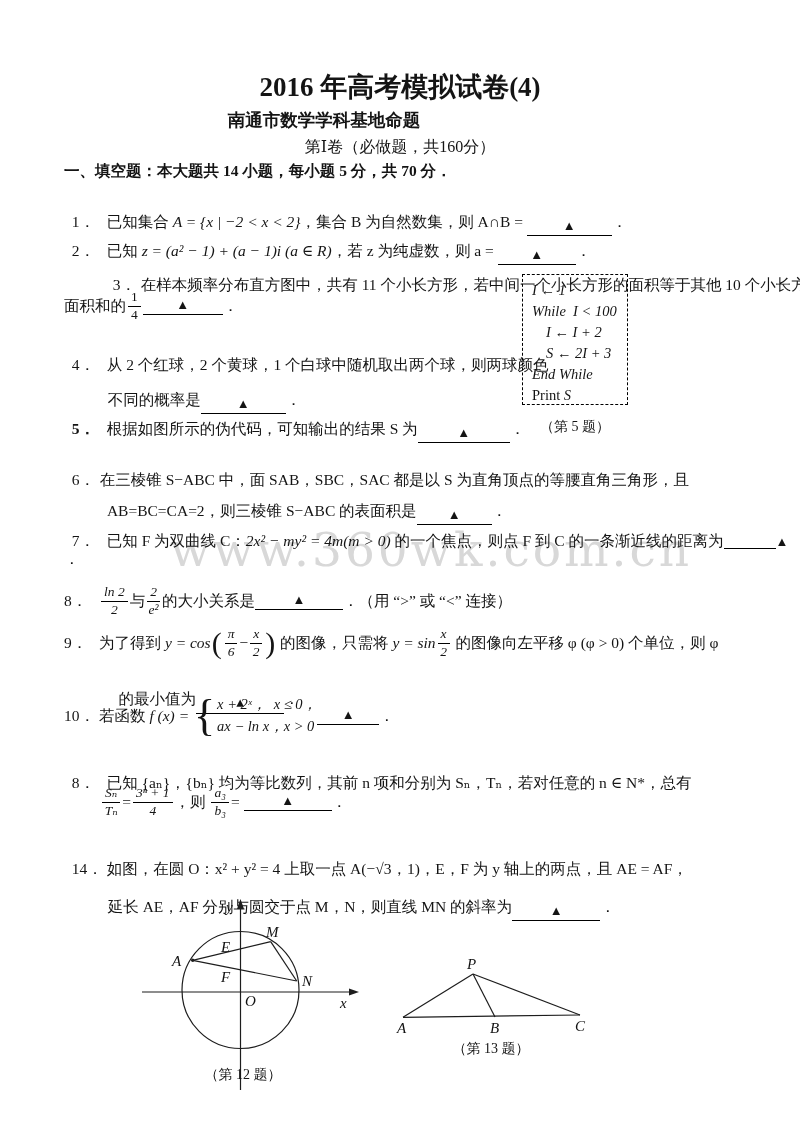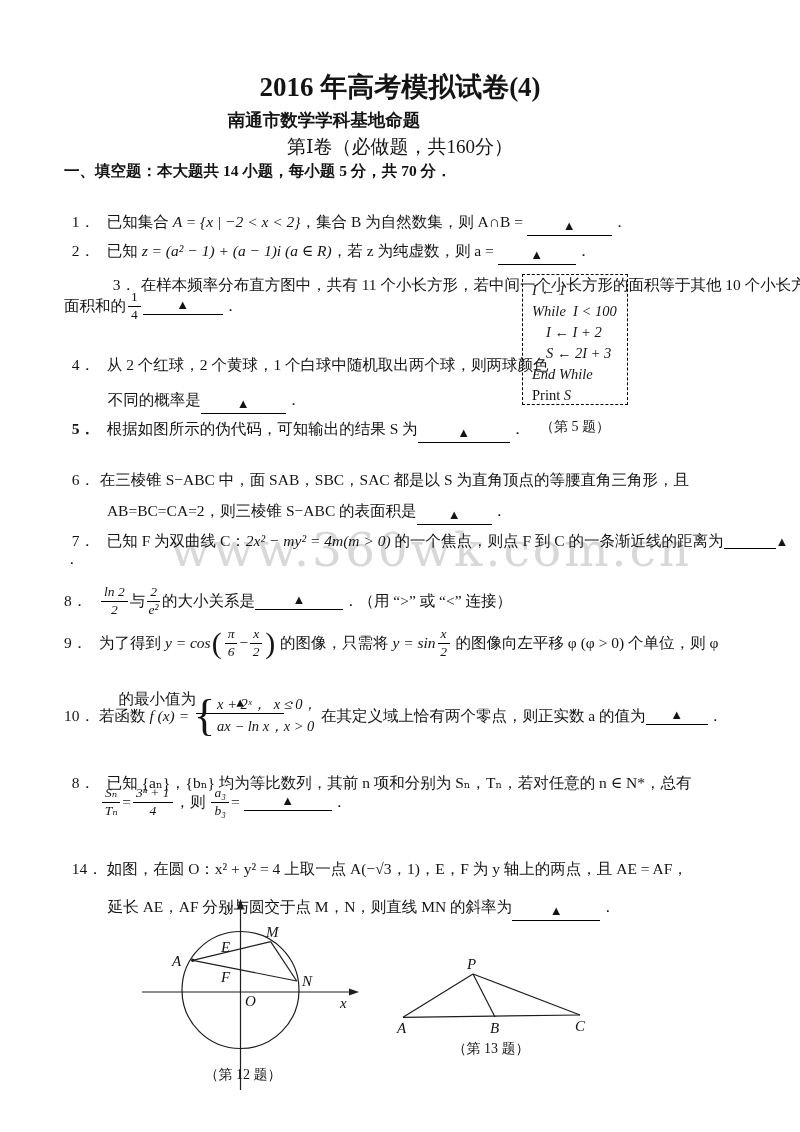--- a/index.html
+++ b/index.html
@@ -35,21 +35,21 @@
   svg .lbl{font-style:italic;font-size:15px;fill:#111;font-family:"Liberation Serif","DejaVu Serif",serif;}
   svg .arr{fill:#1d1d1d;stroke:none;}
 </style>
 </head>
 <body>
 
 <div class="watermark">www.360wk.com.cn</div>
 
 <div class="line b" style="top:70px;left:0;width:800px;text-align:center;font-size:27px;line-height:34px;">2016 年高考模拟试卷(4)</div>
 <div class="line b" style="top:110px;left:0;width:648px;text-align:center;font-size:17.5px;">南通市数学学科基地命题</div>
-<div class="line" style="top:137px;left:0;width:800px;text-align:center;font-size:19px;">第Ⅰ卷（必做题，共160分）</div>
+<div class="line" style="top:137px;left:0;width:800px;text-align:center;font-size:16px;">第Ⅰ卷（必做题，共160分）</div>
 <div class="line b" style="top:161px;left:64px;font-size:15.5px;">一、填空题：本大题共 14 小题，每小题 5 分，共 70 分．</div>
 
 <div class="line" style="top:192px;left:64px;">
   <span class="qno">1．</span><span>已知集合 </span><span class="it">A = {x | −2 &lt; x &lt; 2}</span><span>，集合 B 为自然数集，则 A∩B = </span><span class="blank" style="width:85px;"><span class="marker">▲</span></span><span>．</span>
 </div>
 
 <div class="line" style="top:221px;left:64px;">
   <span class="qno">2．</span><span>已知 </span><span class="it">z = (a² − 1) + (a − 1)i (a ∈ R)</span><span>，若 z 为纯虚数，则 a = </span><span class="blank" style="width:78px;"><span class="marker">▲</span></span><span>．</span>
 </div>
 
@@ -98,21 +98,21 @@
 </div>
 
 <div class="line fx" style="top:622px;left:64px;height:42px;">
   <span class="qno">9．</span><span>为了得到 </span><span class="it">y = cos</span><span class="bigp">(</span><span class="frac it"><span class="top">π</span><span>6</span></span><span>−</span><span class="frac it"><span class="top">x</span><span>2</span></span><span class="bigp">)</span><span> 的图像，只需将 </span><span class="it">y = sin</span><span class="frac it"><span class="top">x</span><span>2</span></span><span> 的图像向左平移 φ (φ &gt; 0) 个单位，则 φ</span>
 </div>
 <div class="line" style="top:670px;left:100px;font-family:Liberation Mono, monospace;">
   <span>的最小值为</span><span class="blank" style="width:88px;"><span class="marker">▲</span></span><span>．</span>
 </div>
 
 <div class="line fx" style="top:694px;left:64px;height:44px;">
-  <span class="qno">10．</span><span>若函数 </span><span class="it">f (x) = </span><span class="brace">{</span><span class="cases"><span>x + 2ˣ，  x ≤ 0，</span><span>ax − ln x，x &gt; 0</span></span><span> 在其定义域上恰有两个零点，则正实数 a 的值为</span><span class="blank" style="width:62px;"><span class="marker">▲</span></span><span>．</span>
+  <span class="qno">10．</span><span>若函数 </span><span class="it">f (x) = </span><span class="brace">{</span><span class="cases"><span>x + 2ˣ，  x ≤ 0，</span><span>ax − ln x，x &gt; 0</span></span><span class="blank" style="width:62px;"><span class="marker">▲</span></span><span>．</span>
 </div>
 
 <div class="line" style="top:753px;left:64px;">
   <span class="qno">8．</span><span>已知 {aₙ}，{bₙ} 均为等比数列，其前 n 项和分别为 Sₙ，Tₙ，若对任意的 n ∈ N*，总有</span>
 </div>
 <div class="line fx" style="top:782px;left:100px;height:40px;">
   <span class="frac it"><span class="top">Sₙ</span><span>Tₙ</span></span><span>=</span><span class="frac it"><span class="top">3ⁿ + 1</span><span>4</span></span><span>，则 </span><span class="frac it"><span class="top">a₃</span><span>b₃</span></span><span>= </span><span class="blank" style="width:88px;"><span class="marker">▲</span></span><span>．</span>
 </div>
 
 <div class="line" style="top:839px;left:64px;">

